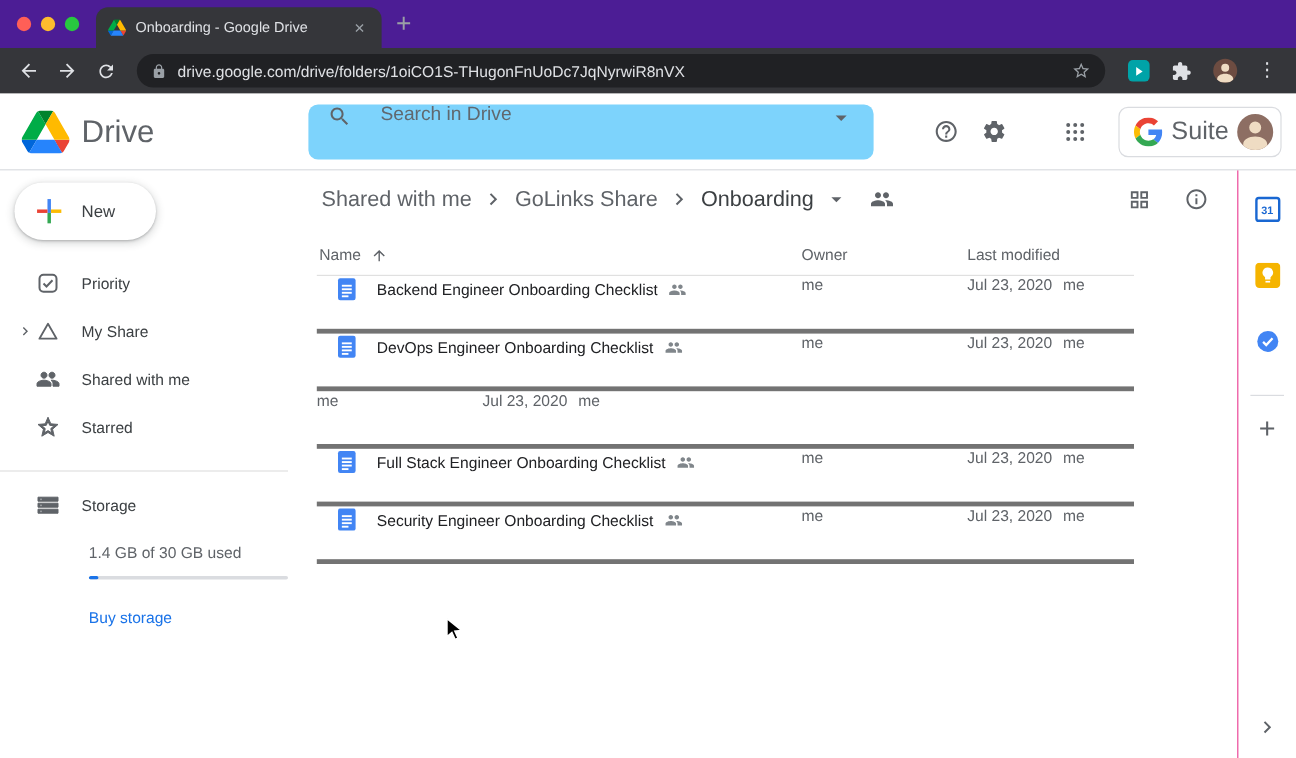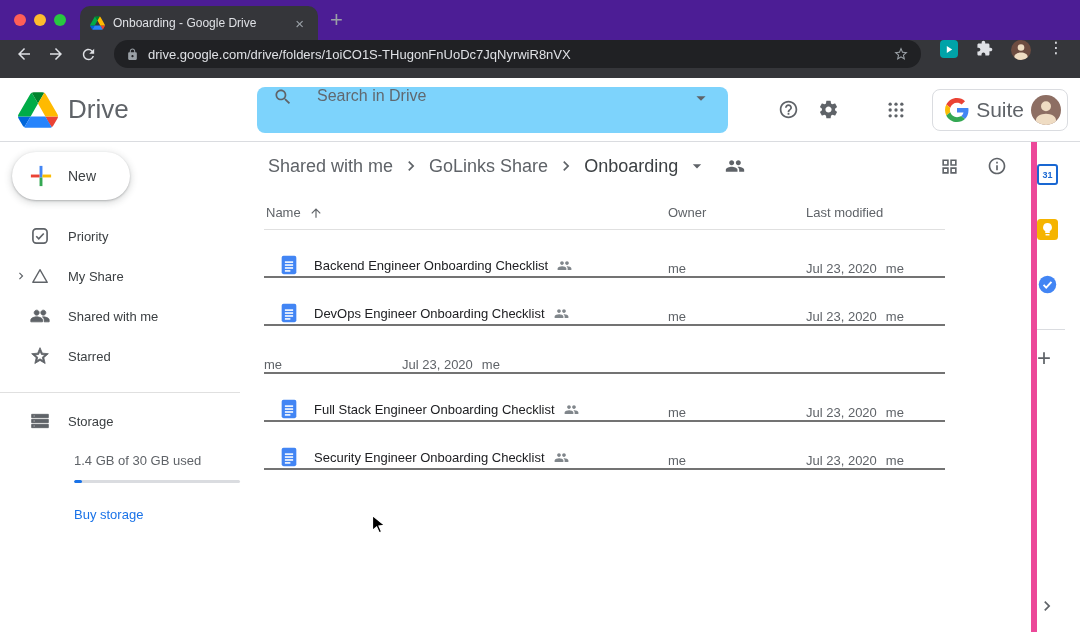--- a/index.html
+++ b/index.html
@@ -9,21 +9,21 @@
 
   
   .tabstrip{height:40px;background:#4c1d95;position:relative;display:flex;align-items:flex-end}
   .traffic{position:absolute;left:14px;top:14px;display:flex;gap:8px}
   .light{width:12px;height:12px;border-radius:50%}
   .light.red{background:#ff5f57}.light.yellow{background:#febc2e}.light.green{background:#28c840}
   .tab{margin-left:80px;width:238px;height:34px;background:#35363a;border-radius:10px 10px 0 0;display:flex;align-items:center;gap:8px;padding:0 10px}
   .tab-title{flex:1;color:#dfe1e5;font-size:12px;white-space:nowrap;overflow:hidden}
   .tab-close{color:#9aa0a6;font-size:15px;line-height:1;padding:1px 4px;border-radius:50%}
   .newtab-btn{color:#9aa0a6;font-size:22px;line-height:1;margin:0 0 9px 12px}
-  .toolbar{height:38px;background:#35363a;display:flex;padding:0 10px;gap:4px}
+  .toolbar{height:38px;background:#35363a;display:flex;align-items:center;padding:0 10px;gap:4px}
   .nav-icon{width:28px;height:28px;display:flex;align-items:center;justify-content:center;border-radius:50%}
   .nav-icon svg{fill:#dfe1e5}
   .omnibox{flex:1;height:28px;background:#202124;border-radius:14px;display:flex;align-items:center;gap:9px;padding:0 12px;margin:0 8px}
   .omni-lock svg{fill:#9aa0a6}
   .url{flex:1;color:#dfe1e5;font-size:13px;white-space:nowrap;overflow:hidden}
   .omni-star svg{fill:#9aa0a6}
   .ext-teal{width:18px;height:18px;border-radius:4px;background:#00a3a8;display:flex;align-items:center;justify-content:center;margin:0 7px}
   .ext-puzzle{margin:0 7px}
   .ext-puzzle svg{fill:#dfe1e5}
   .profile-avatar{width:20px;height:20px;border-radius:50%;background:#6d4c41;overflow:hidden;margin:0 7px}
@@ -76,30 +76,30 @@
   .crumb-shared{margin-left:18px;display:flex}
   .crumb-actions{margin-left:auto;display:flex;align-items:center;gap:28px}
   .crumb-actions svg{fill:#5f6368}
   .filetable{margin:6px 0 0 8px;width:681px}
   .thead{display:flex;align-items:center;height:34px;border-bottom:1px solid #e0e0e0;color:#5f6368;font-size:13px}
   .c-name{flex:0 0 404px;display:flex;align-items:center;padding-left:2px}
   .c-owner{flex:0 0 138px}
   .c-mod{flex:1}
   .sort-arrow{margin-left:8px;display:flex}
   .sort-arrow svg{fill:#5f6368}
-  .frow{display:flex;align-items:flex-end;height:48px;border-bottom:2px solid #737373;cursor:pointer}
+  .frow{display:flex;align-items:flex-start;height:48px;border-bottom:4px solid #737373;cursor:pointer}
   .frow .c-name{padding-left:14px}
   .fname{font-size:13px;color:#202124;margin-left:14px;white-space:nowrap;overflow:hidden}
   .fshared{margin-left:9px;display:flex}
   .fshared svg{fill:#80868b}
   .fowner{font-size:13px;color:#5f6368}
   .fmod{font-size:13px;color:#5f6368;display:flex;gap:9px}
 
   
-  .rail{flex:0 0 49px;border-left:6px solid #ec4899;display:flex;flex-direction:column;padding-top:22px}
+  .rail{flex:0 0 49px;border-left:1px solid #ec4899;display:flex;flex-direction:column;align-items:center;padding-top:22px}
   .rail-icon{margin-bottom:34px;cursor:pointer}
   .cal{width:21px;height:21px;border:2px solid #1967d2;border-radius:3px;color:#1967d2;font-size:9px;font-weight:bold;display:flex;align-items:center;justify-content:center;background:#fff}
   .rail-div{width:28px;border-top:1px solid #dadce0;margin:0 0 16px}
   .rail-plus{color:#5f6368;font-size:24px;line-height:1;cursor:pointer}
   .rail-spacer{flex:1}
   .rail-chevron{margin-bottom:16px;cursor:pointer}
   .rail-chevron svg{fill:#5f6368}
 
   .cursor{position:absolute;left:371px;top:514px;z-index:99;pointer-events:none}
 </style>

